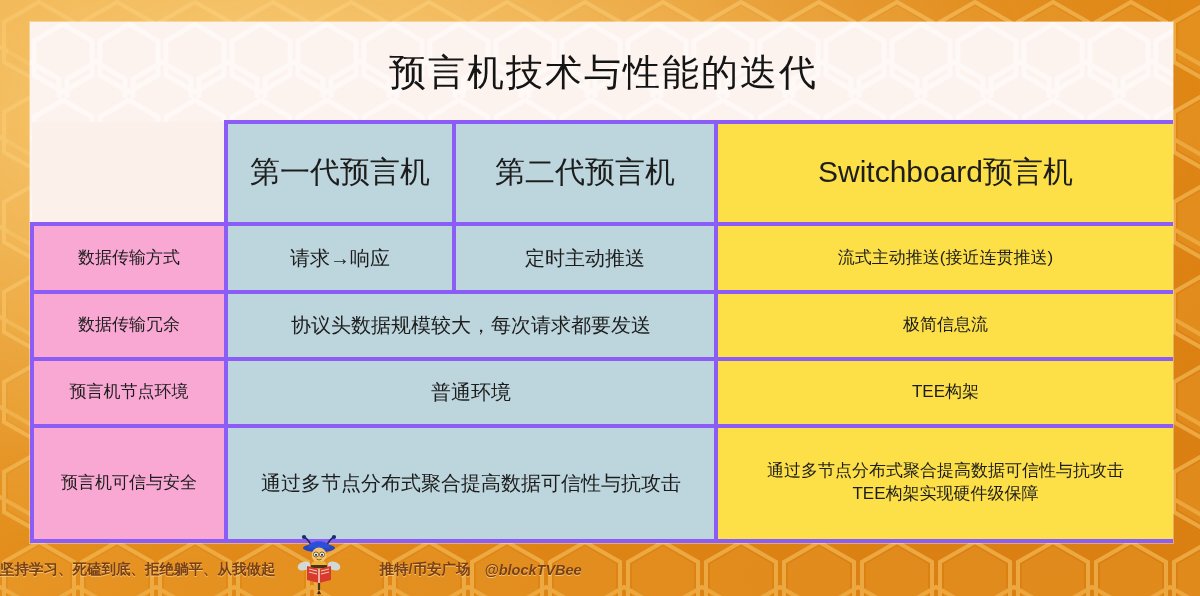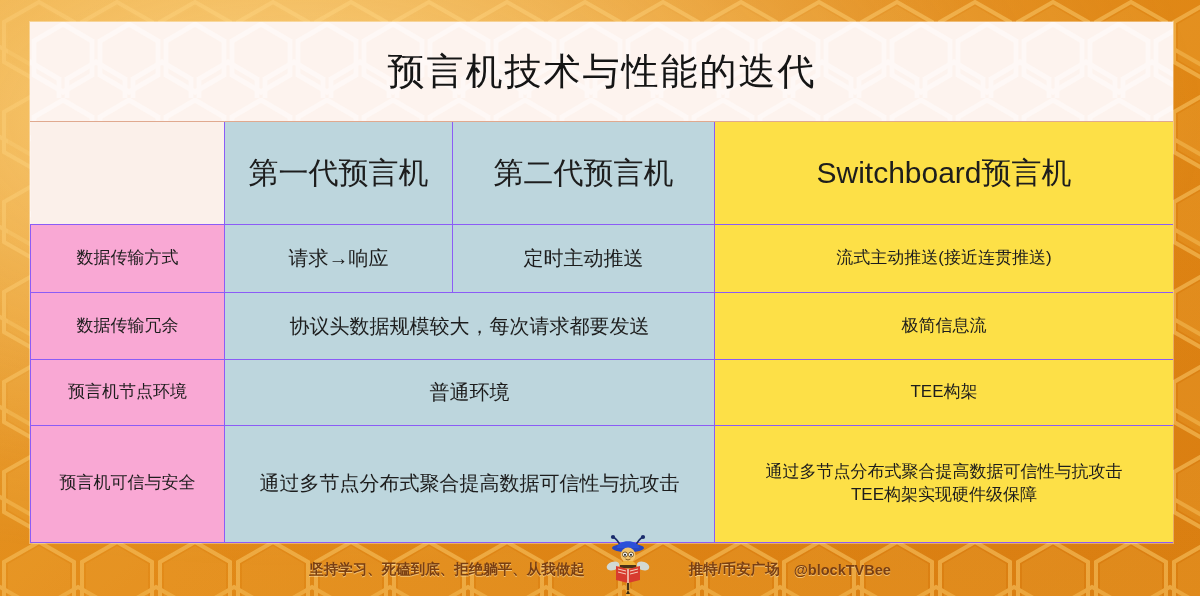--- a/index.html
+++ b/index.html
@@ -33,21 +33,21 @@
   #cardhex{position:absolute;inset:0;opacity:.5;pointer-events:none;}
 
   table#grid{
     position:relative;
     border-collapse:collapse;
     width:1143px;height:521px;
     table-layout:fixed;
     z-index:2;
   }
   table#grid td{
-    border:1px solid #8b5cf6;
+    border:4px solid #8b5cf6;
     text-align:center;
     vertical-align:middle;
     color:#1d1d1d;
     padding:2px 6px;
     line-height:1.35;
   }
   
   col.c1{width:194px;}
   col.c2{width:228px;}
   col.c3{width:262px;}
@@ -82,31 +82,31 @@
   .r4 td{height:52px;}
   .r5 td{height:53px;}
   .r6 td{height:96px;}
 
   .two-line{display:block;}
 
   
   #footer{
     position:absolute;left:0;right:0;bottom:0;height:53px;
     z-index:5;
-    display:flex;align-items:center;justify-content:center;
+    display:flex;align-items:center;
     gap:14px;
   }
   .foot-text{
     font-size:14.5px;
     font-weight:bold;
     color:#7a3f12;
     text-shadow:0 1px 0 rgba(255,236,190,.55);
     white-space:nowrap;
   }
-  .foot-text.handle{font-weight:bold;}
+  .foot-text.handle{font-style:italic;font-weight:bold;}
   .foot-sep{width:4px;}
   #bee{width:46px;height:62px;position:relative;margin:0 6px;transform:translateY(-6px);}
 </style>
 </head>
 <body>
 
 <div id="backdrop">
   <svg id="hexlayer" viewBox="0 0 1200 596" preserveAspectRatio="none">
     <defs>
       <pattern id="hexpat" width="78" height="90" patternUnits="userSpaceOnUse">

